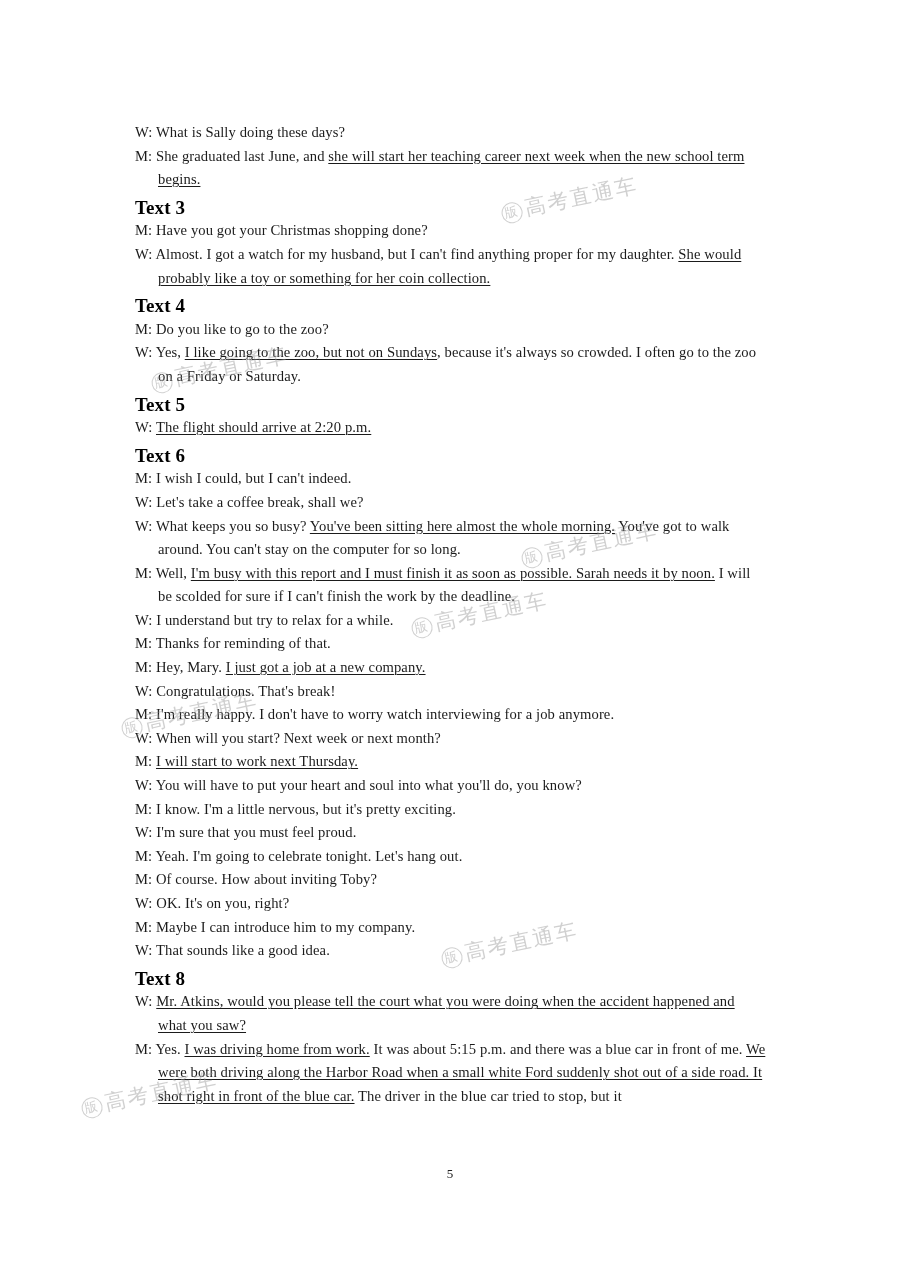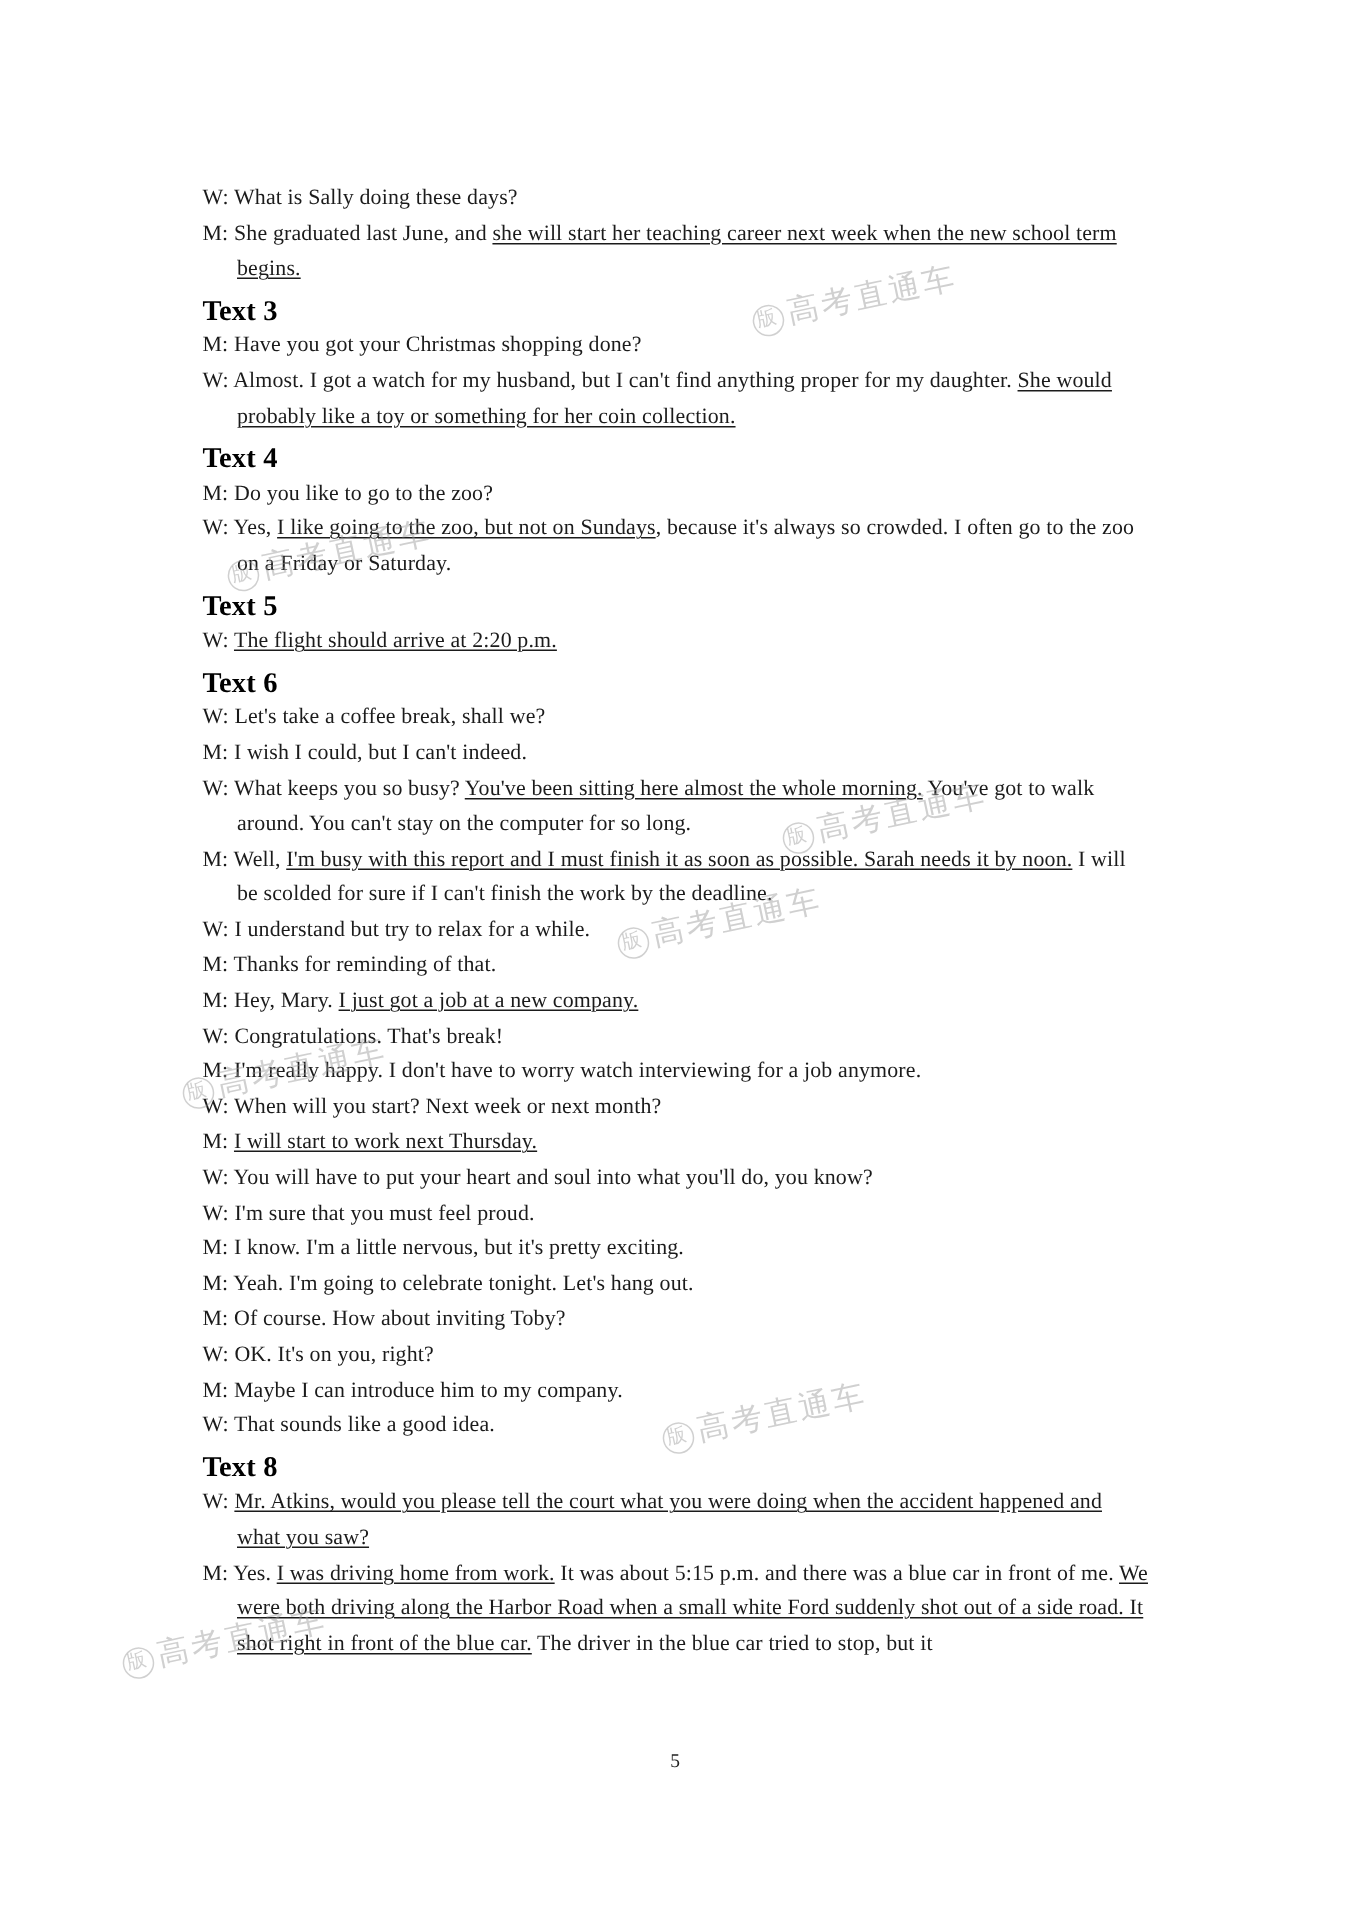--- a/index.html
+++ b/index.html
@@ -95,34 +95,34 @@
       <div class="line wrap hang"><span>M: </span><span>She graduated last June, and </span><u class="ul">she will start her teaching career next week when the new school term begins.</u></div>
       <div class="line heading">Text 3</div>
       <div class="line wrap hang"><span>M: </span><span>Have you got your Christmas shopping done?</span></div>
       <div class="line wrap hang"><span>W: </span><span>Almost. I got a watch for my husband, but I can't find anything proper for my daughter. </span><u class="ul">She would probably like a toy or something for her coin collection.</u></div>
       <div class="line heading">Text 4</div>
       <div class="line wrap hang"><span>M: </span><span>Do you like to go to the zoo?</span></div>
       <div class="line wrap hang"><span>W: </span><span>Yes, </span><u class="ul">I like going to the zoo, but not on Sundays</u><span>, because it's always so crowded. I often go to the zoo on a Friday or Saturday.</span></div>
       <div class="line heading">Text 5</div>
       <div class="line wrap hang"><span>W: </span><u class="ul">The flight should arrive at 2:20 p.m.</u></div>
       <div class="line heading">Text 6</div>
+      <div class="line wrap hang"><span>M: </span><span>I wish I could, but I can't indeed.</span></div>
       <div class="line wrap hang"><span>W: </span><span>Let's take a coffee break, shall we?</span></div>
-      <div class="line wrap hang"><span>M: </span><span>I wish I could, but I can't indeed.</span></div>
       <div class="line wrap hang"><span>W: </span><span>What keeps you so busy? </span><u class="ul">You've been sitting here almost the whole morning.</u><span> You've got to walk around. You can't stay on the computer for so long.</span></div>
       <div class="line wrap hang"><span>M: </span><span>Well, </span><u class="ul">I'm busy with this report and I must finish it as soon as possible. Sarah needs it by noon.</u><span> I will be scolded for sure if I can't finish the work by the deadline.</span></div>
       <div class="line wrap hang"><span>W: </span><span>I understand but try to relax for a while.</span></div>
       <div class="line wrap hang"><span>M: </span><span>Thanks for reminding of that.</span></div>
       <div class="line wrap hang"><span>M: </span><span>Hey, Mary. </span><u class="ul">I just got a job at a new company.</u></div>
       <div class="line wrap hang"><span>W: </span><span>Congratulations. That's break!</span></div>
       <div class="line wrap hang"><span>M: </span><span>I'm really happy. I don't have to worry watch interviewing for a job anymore.</span></div>
       <div class="line wrap hang"><span>W: </span><span>When will you start? Next week or next month?</span></div>
       <div class="line wrap hang"><span>M: </span><u class="ul">I will start to work next Thursday.</u></div>
       <div class="line wrap hang"><span>W: </span><span>You will have to put your heart and soul into what you'll do, you know?</span></div>
+      <div class="line wrap hang"><span>M: </span><span>I know. I'm a little nervous, but it's pretty exciting.</span></div>
       <div class="line wrap hang"><span>W: </span><span>I'm sure that you must feel proud.</span></div>
-      <div class="line wrap hang"><span>M: </span><span>I know. I'm a little nervous, but it's pretty exciting.</span></div>
       <div class="line wrap hang"><span>M: </span><span>Yeah. I'm going to celebrate tonight. Let's hang out.</span></div>
       <div class="line wrap hang"><span>M: </span><span>Of course. How about inviting Toby?</span></div>
       <div class="line wrap hang"><span>W: </span><span>OK. It's on you, right?</span></div>
       <div class="line wrap hang"><span>M: </span><span>Maybe I can introduce him to my company.</span></div>
       <div class="line wrap hang"><span>W: </span><span>That sounds like a good idea.</span></div>
       <div class="line heading">Text 8</div>
       <div class="line wrap hang"><span>W: </span><u class="ul">Mr. Atkins, would you please tell the court what you were doing when the accident happened and what you saw?</u></div>
       <div class="line wrap hang"><span>M: </span><span>Yes. </span><u class="ul">I was driving home from work.</u><span> It was about 5:15 p.m. and there was a blue car in front of me. </span><u class="ul">We were both driving along the Harbor Road when a small white Ford suddenly shot out of a side road. It shot right in front of the blue car.</u><span> The driver in the blue car tried to stop, but it</span></div>
     </div>
 

